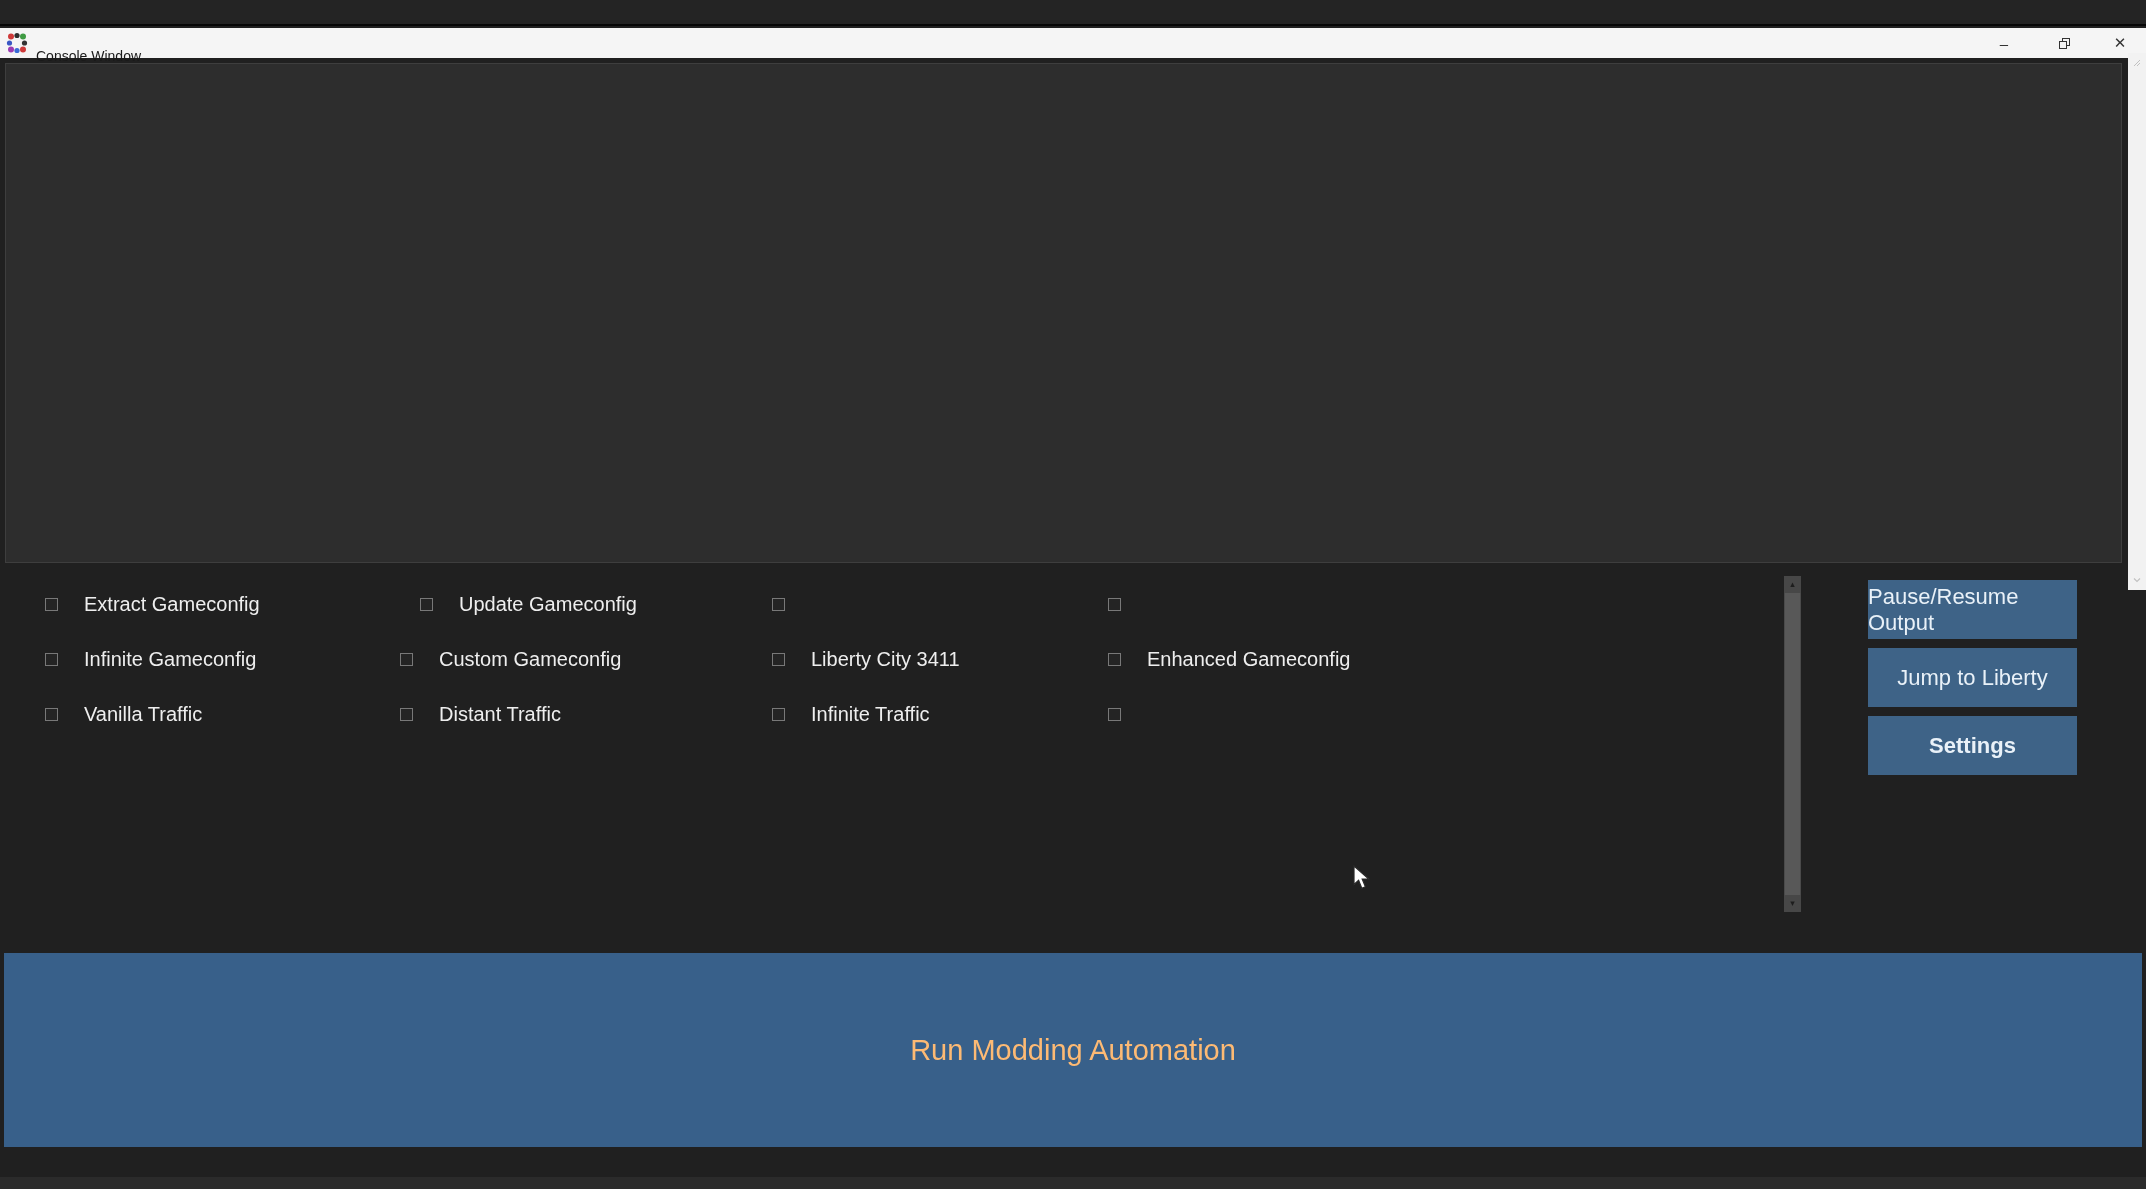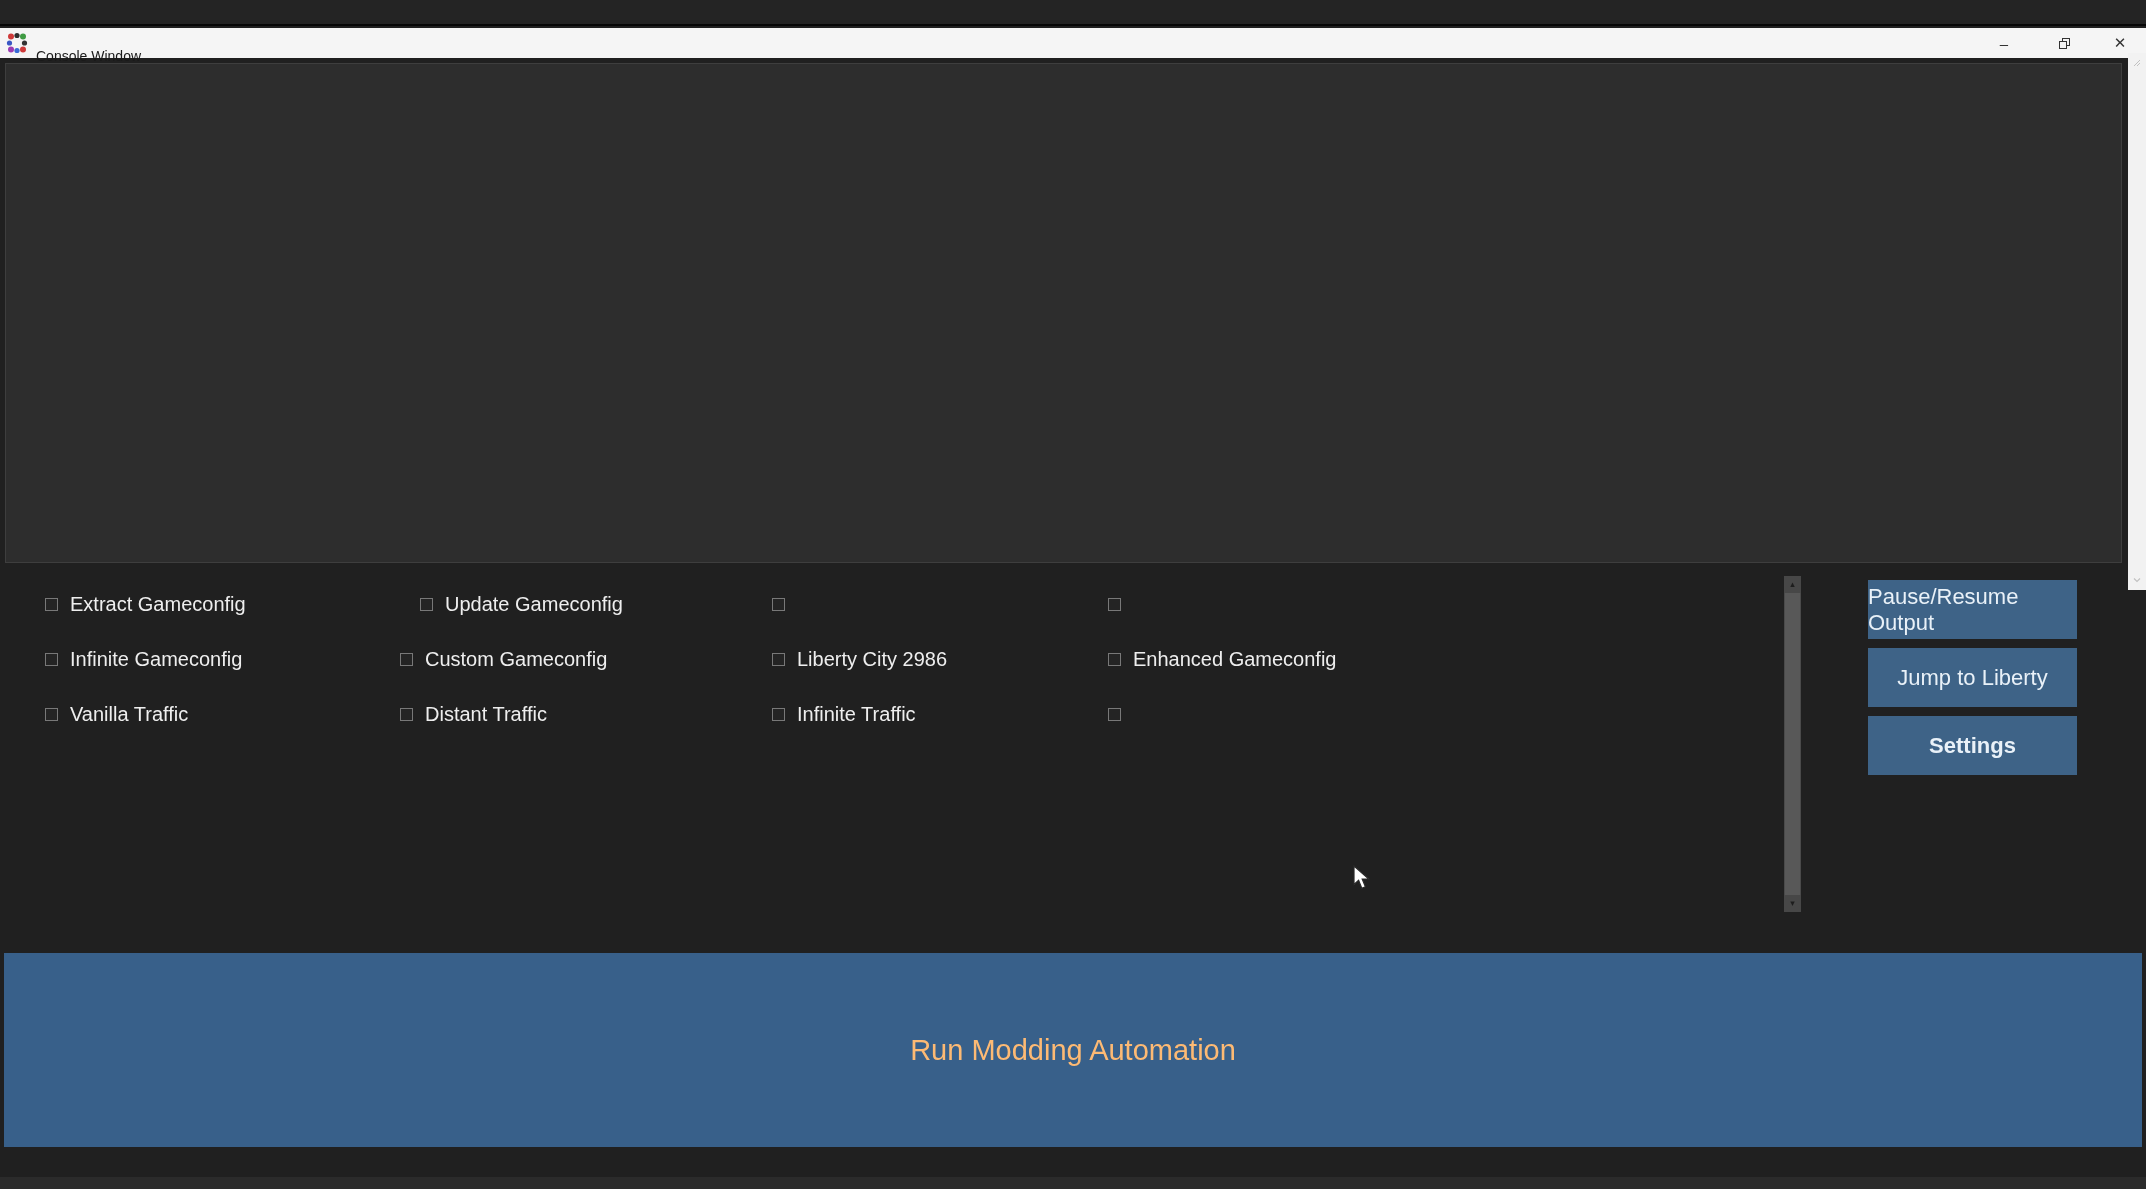--- a/index.html
+++ b/index.html
@@ -21,21 +21,21 @@
   .restore-glyph .front{position:absolute;left:0;top:3px;width:8px;height:8px;border:1px solid #333;background:#f5f5f5;}
 
   
   .console-box{position:absolute;left:5px;top:63px;width:2117px;height:500px;background:#2d2d2d;border:1px solid #3e3e3e;color:#cccccc;font-size:16px;overflow:hidden;}
 
   
   .console-scrollbar{position:absolute;left:2128px;top:53px;width:18px;height:537px;background:#f2f2f2;display:flex;flex-direction:column;justify-content:space-between;align-items:center;padding:6px 0;}
   .csb-glyph{width:8px;height:8px;opacity:.55;}
   .opt-cell{position:absolute;display:flex;align-items:center;height:28px;cursor:default;}
   .checkbox{width:13px;height:13px;border:1px solid #787878;background:#242424;flex:0 0 auto;}
-  .opt-label{margin-left:12px;font-size:20px;color:#eeeeee;white-space:nowrap;}
+  .opt-label{margin-left:26px;font-size:20px;color:#eeeeee;white-space:nowrap;}
 
   
   .panel-scrollbar{position:absolute;left:1784px;top:576px;width:17px;height:336px;background:#272727;display:flex;flex-direction:column;}
   .psb-btn{height:17px;background:#474747;display:flex;align-items:center;justify-content:center;color:#1d1d1d;font-size:9px;line-height:9px;}
   .psb-thumb{flex:1;background:#585858;border-left:1px solid #4a4a4a;border-right:1px solid #4a4a4a;}
 
   
   .side-btn{position:absolute;left:1868px;width:209px;height:59px;background:#3e6387;color:#e9f1f8;display:flex;align-items:center;justify-content:center;font-size:22px;cursor:default;}
   .side-btn.bold{font-weight:bold;}
 
@@ -121,21 +121,21 @@
       <span class="checkbox"></span>
       <span class="opt-label">Distant Traffic</span>
     </div>
 
     <div class="opt-cell" style="left:772px;top:590px">
       <span class="checkbox"></span>
       <span class="opt-label"></span>
     </div>
     <div class="opt-cell" style="left:772px;top:645px">
       <span class="checkbox"></span>
-      <span class="opt-label">Liberty City 2986</span>
+      <span class="opt-label">Liberty City 3411</span>
     </div>
     <div class="opt-cell" style="left:772px;top:700px">
       <span class="checkbox"></span>
       <span class="opt-label">Infinite Traffic</span>
     </div>
 
     <div class="opt-cell" style="left:1108px;top:590px">
       <span class="checkbox"></span>
       <span class="opt-label"></span>
     </div>

